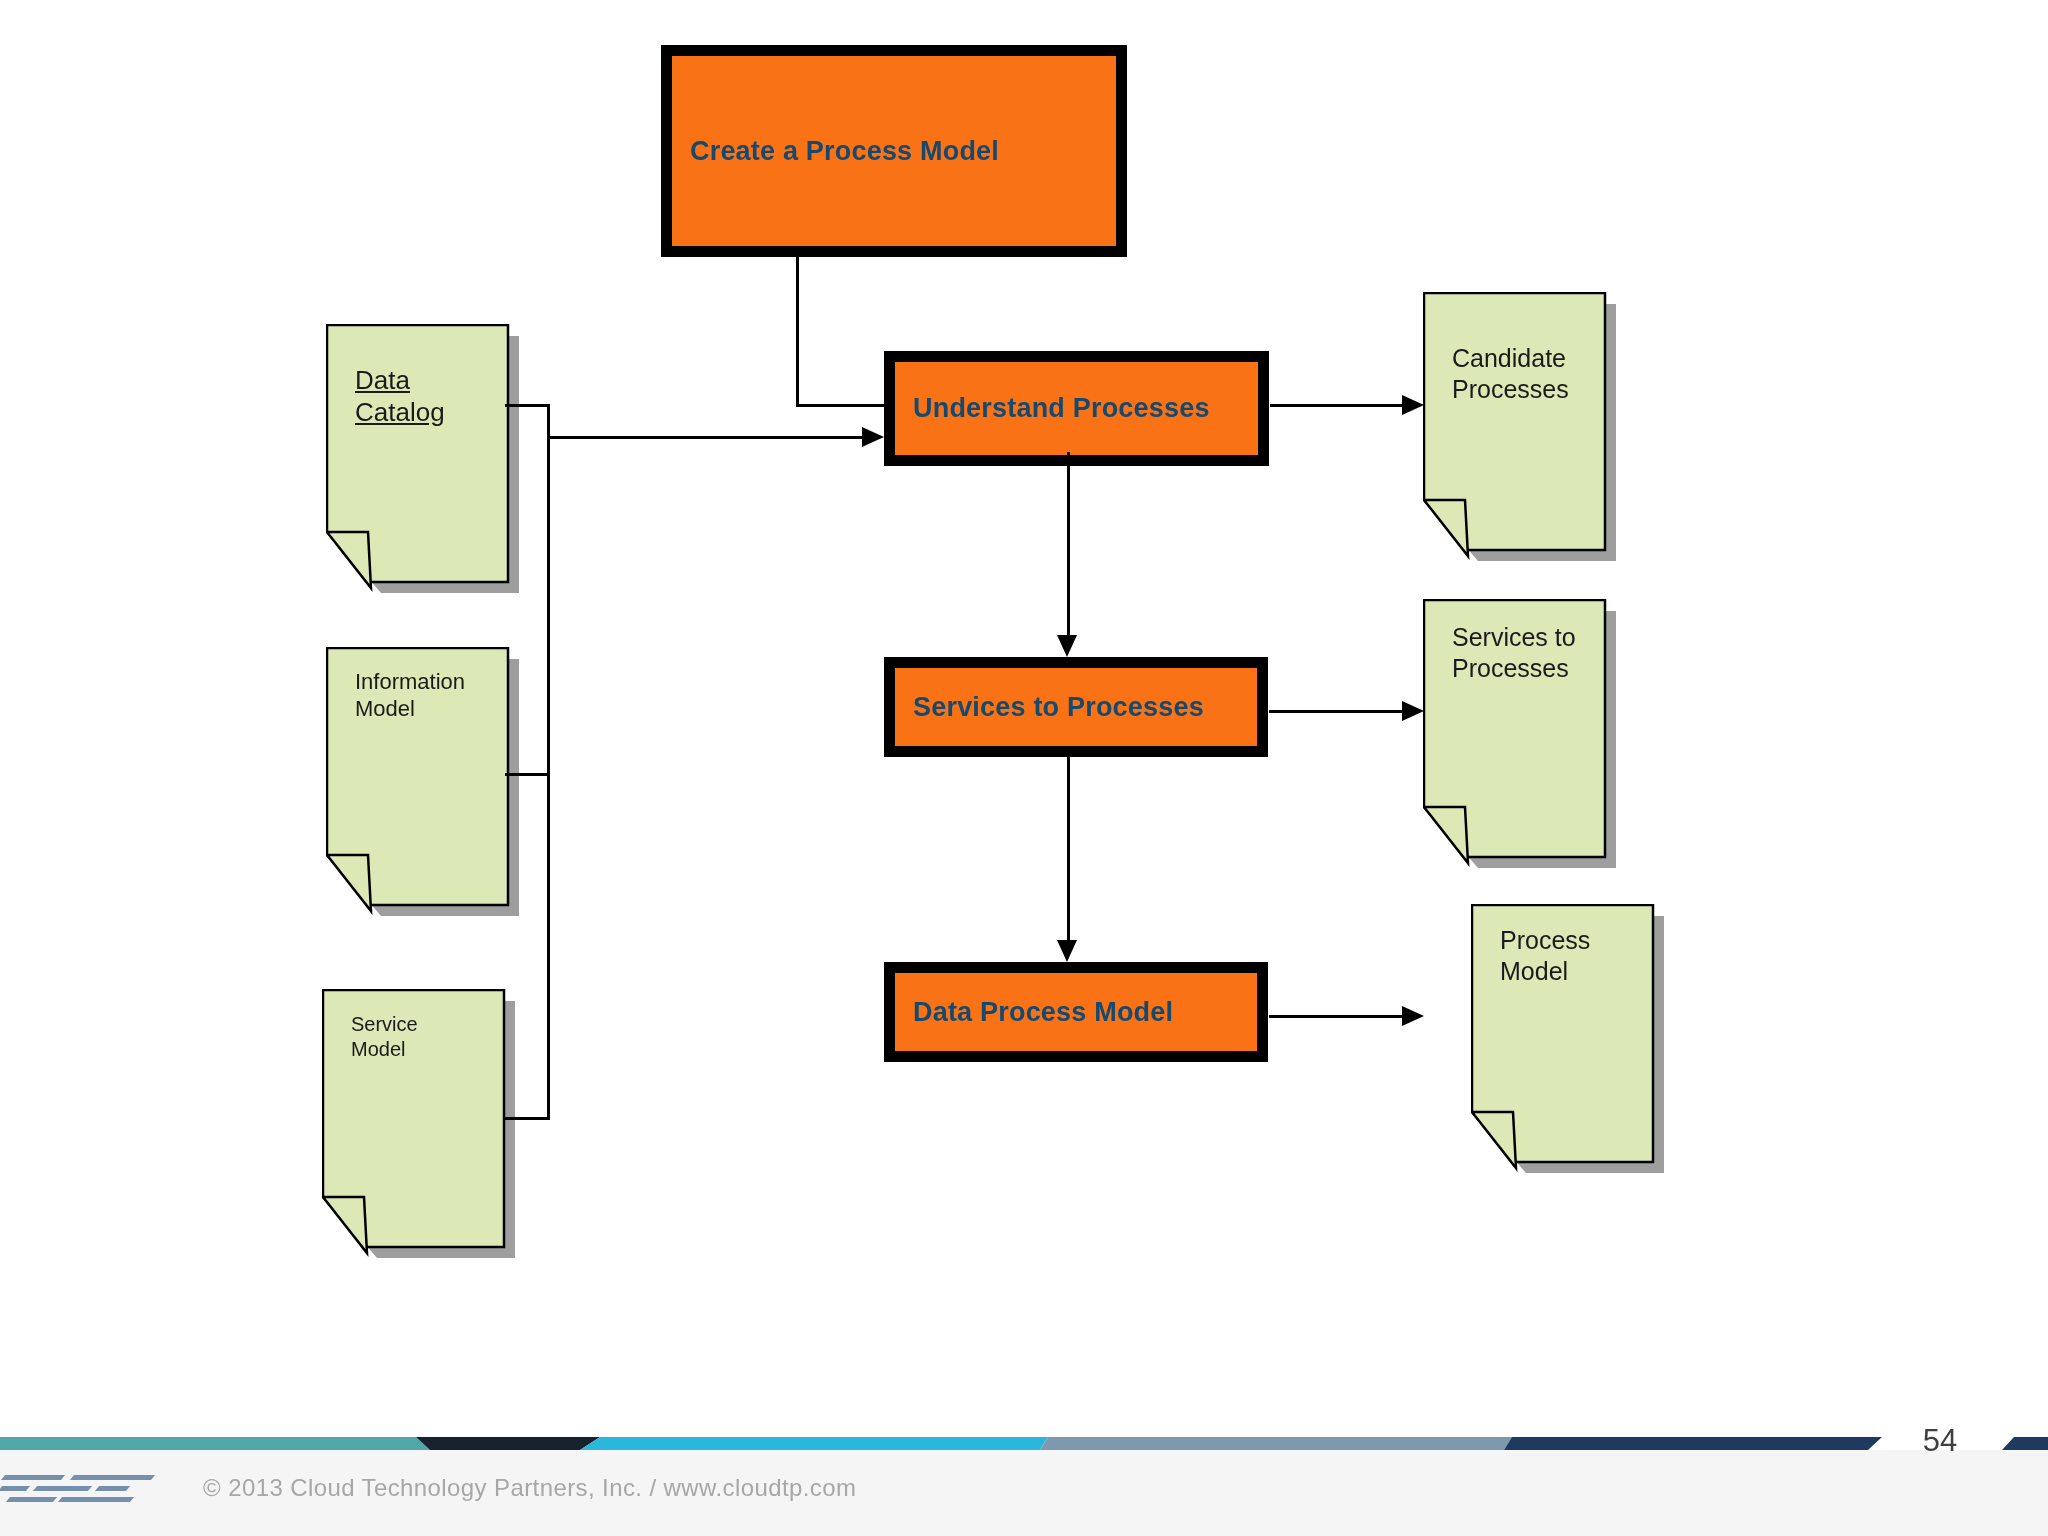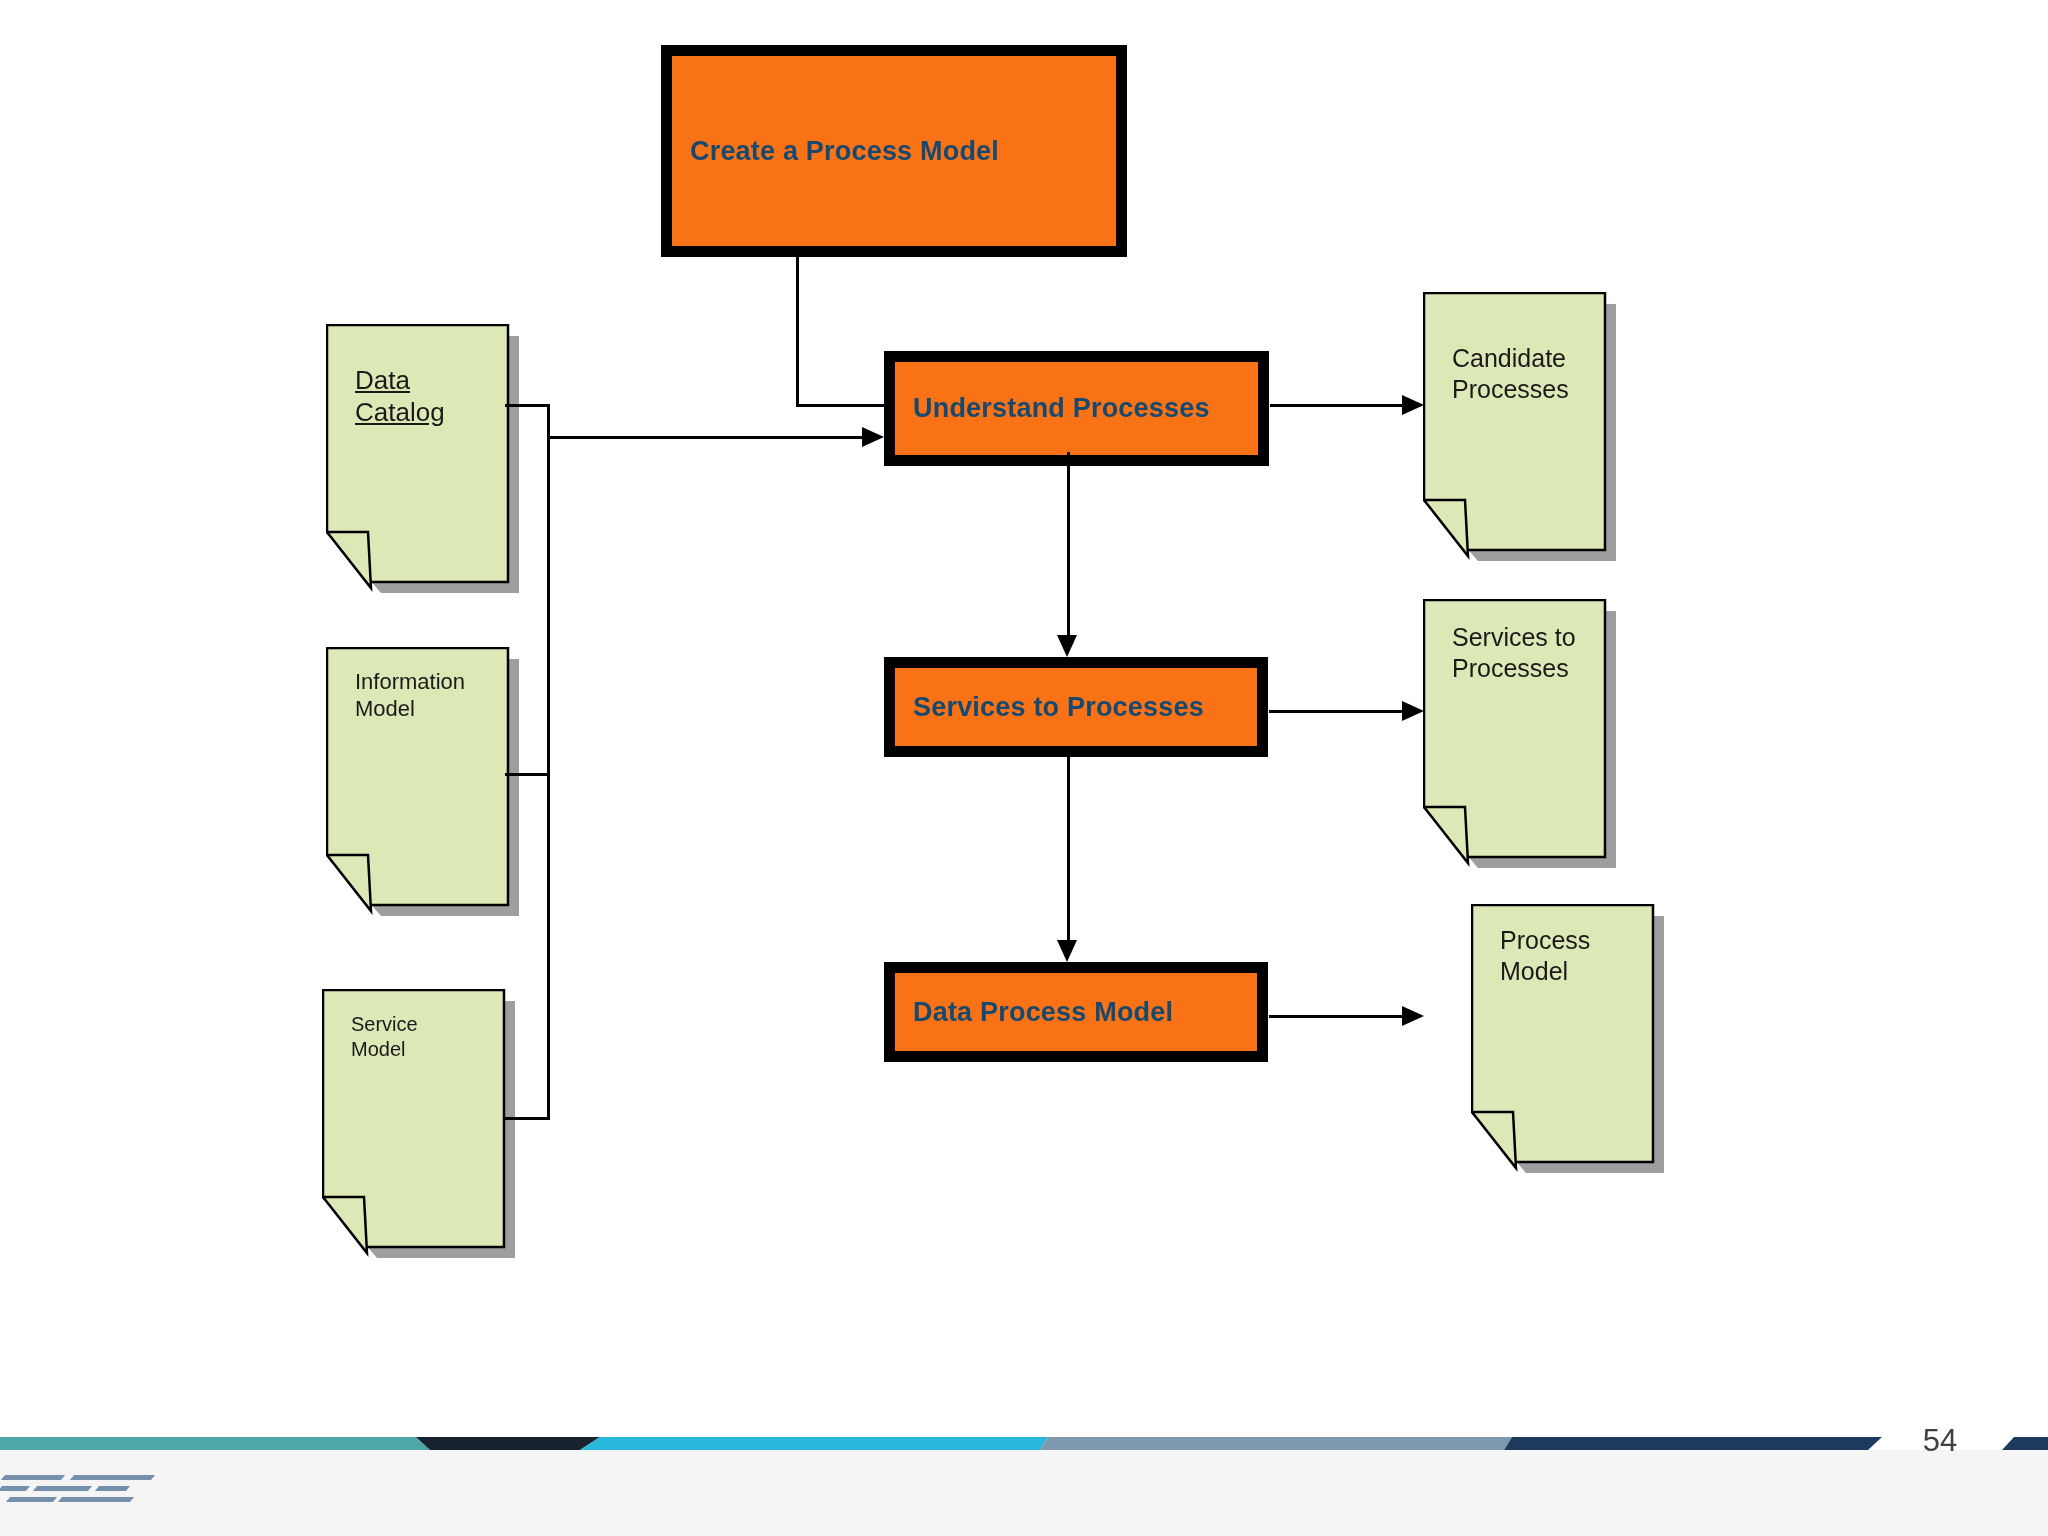--- a/index.html
+++ b/index.html
@@ -175,16 +175,17 @@
   <div class="logo">
     <div class="lbar" style="left:3px;top:0;width:60px;"></div>
     <div class="lbar" style="left:72px;top:0;width:81px;"></div>
     <div class="lbar" style="left:0;top:11px;width:28px;"></div>
     <div class="lbar" style="left:35px;top:11px;width:55px;"></div>
     <div class="lbar" style="left:97px;top:11px;width:31px;"></div>
     <div class="lbar" style="left:8px;top:22px;width:47px;"></div>
     <div class="lbar" style="left:60px;top:22px;width:72px;"></div>
   </div>
 
+  <div class="copyright">© 2013 Cloud Technology Partners, Inc.  /  www.cloudtp.com</div>
 
   <div class="pagenum">54</div>
 
 </div>
 
 </body></html>

